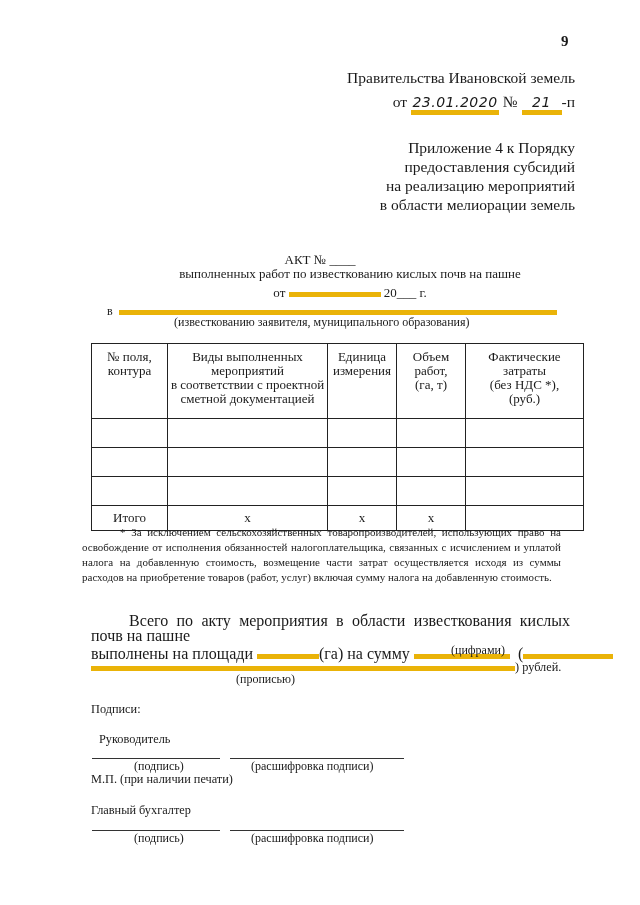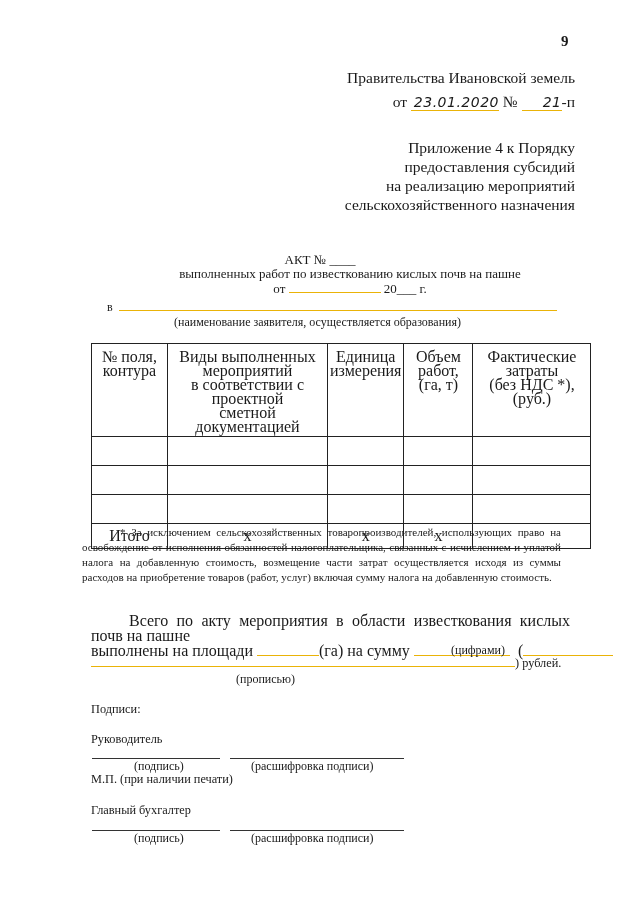--- a/index.html
+++ b/index.html
@@ -7,32 +7,32 @@
     width: 640px; height: 905px; position: relative; overflow: hidden;
     font-family: "Liberation Serif", "DejaVu Serif", serif;
     color: #1a1a1a;
   }
   .abs { position: absolute; }
   .page-num { left: 561px; top: 33px; font-size: 15px; font-weight: bold; }
   .appx { right: 65px; text-align: right; font-size: 15.5px; line-height: 19px; }
   .appx1 { top: 68px; }
   .appx2 { top: 138px; }
   .hand { font-family: "DejaVu Sans", sans-serif; font-style: italic; font-size: 14px; letter-spacing: 0.5px; }
-  .ul { display: inline-block; border-bottom: 1px solid #eab308; text-align: right; line-height: 15px; }
+  .ul { display: inline-block; border-bottom: 5px solid #eab308; text-align: center; line-height: 15px; }
   .title { left: 0; width: 640px; text-align: center; font-size: 13px; line-height: 15px; }
   .t1 { top: 252px; left: 0; }
   .t2 { top: 266px; left: 30px; }
   .t3 { top: 281px; left: 30px; }
   .v-line { left: 107px; top: 300px; width: 460px; font-size: 12px; }
   .v-line .ul { width: 438px; margin-left: 6px; height: 10px; }
   .caption { font-size: 12px; }
   .cap-applicant { left: 174px; top: 315px; }
   table.act {
     position: absolute; left: 91px; top: 343px; border-collapse: collapse;
-    font-size: 16px; line-height: 14px;
+    font-size: 13px; line-height: 14px;
   }
   table.act td, table.act th {
     border: 1.3px solid #222; text-align: center; vertical-align: top; padding: 2px 2px; font-weight: normal;
   }
   table.act th { height: 66px; padding-top: 6px; }
   table.act td { height: 24px; }
   table.act tr.total td { height: 20px; vertical-align: middle; }
   .c1 { width: 71px; } .c2 { width: 155px; } .c3 { width: 64px; } .c4 { width: 64px; } .c5 { width: 113px; }
   .footnote { left: 82px; top: 525px; width: 479px; font-size: 11px; line-height: 15px; text-align: justify; }
   .footnote p { margin: 0; }
@@ -54,35 +54,35 @@
     <span class="ul hand" style="width:88px;">23.01.2020</span>
     <span>№</span>
     <span class="ul hand" style="width:40px;margin-top:8px;">21</span><span>-п</span>
   </div>
 </div>
 
 <div class="abs appx appx2">
   <div>Приложение 4 к Порядку</div>
   <div>предоставления субсидий</div>
   <div>на реализацию мероприятий</div>
-  <div>сельскохозяйственного назначения</div>
+  <div>в области мелиорации земель</div>
 </div>
 
 <div class="abs title t1">АКТ № ____</div>
 <div class="abs title t2">выполненных работ по известкованию  кислых почв на пашне</div>
 <div class="abs title t3">
   <span>от</span>
   <span class="ul" style="width:92px;height:11px;"></span>
   <span>20___ г.</span>
 </div>
 
 <div class="abs v-line">
   <span>в</span><span class="ul"></span>
 </div>
-<div class="abs caption cap-applicant">(наименование заявителя, осуществляется образования)</div>
+<div class="abs caption cap-applicant">(известкованию заявителя, муниципального образования)</div>
 
 <table class="act">
   <thead>
     <tr>
       <th class="c1">
         <div>№ поля,</div>
         <div>контура</div>
       </th>
       <th class="c2">
         <div>Виды выполненных</div>
@@ -152,21 +152,21 @@
     &nbsp;<span>(</span><span class="ul" style="width:90px;height:11px;"></span>
   </p>
 </div>
 <div class="abs caption" style="left:403px;top:643px;margin-left:48px;">(цифрами)</div>
 <div class="abs" style="left:91px;top:655px;width:479px;font-size:12.3px;white-space:nowrap;">
   <span class="ul" style="width:424px;height:11px;"></span><span>) рублей.</span>
 </div>
 <div class="abs caption" style="left:236px;top:672px;">(прописью)</div>
 
 <div class="abs label" style="left:91px;top:702px;">Подписи:</div>
-<div class="abs label" style="left:91px;top:732px;">Руководитель</div>
+<div class="abs label" style="left:99px;top:732px;">Руководитель</div>
 <div class="abs sign-line" style="left:92px;top:757px;width:128px;"></div>
 <div class="abs sign-line" style="left:230px;top:757px;width:174px;"></div>
 <div class="abs caption" style="left:134px;top:759px;">(подпись)</div>
 <div class="abs caption" style="left:251px;top:759px;">(расшифровка подписи)</div>
 <div class="abs label" style="left:91px;top:772px;">М.П. (при наличии печати)</div>
 
 <div class="abs label" style="left:91px;top:803px;text-align:center;">Главный бухгалтер</div>
 <div class="abs sign-line" style="left:92px;top:829px;width:128px;"></div>
 <div class="abs sign-line" style="left:230px;top:829px;width:174px;"></div>
 <div class="abs caption" style="left:134px;top:831px;">(подпись)</div>

